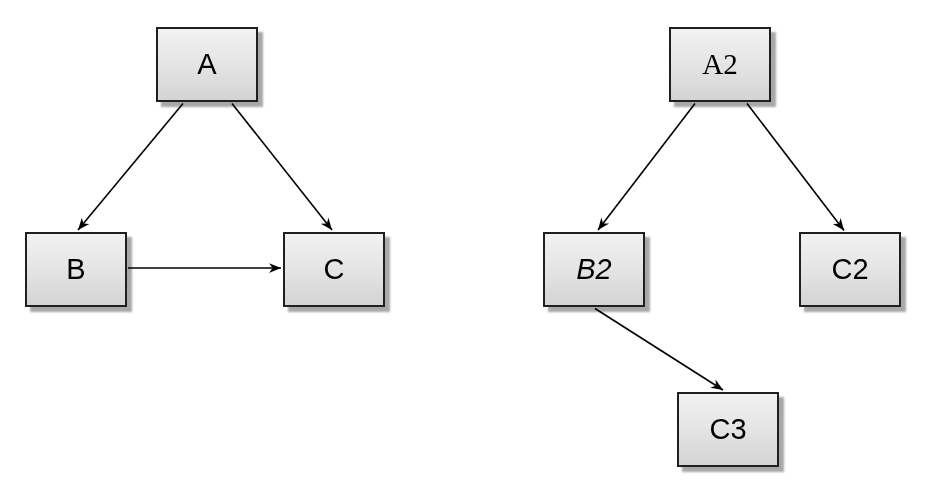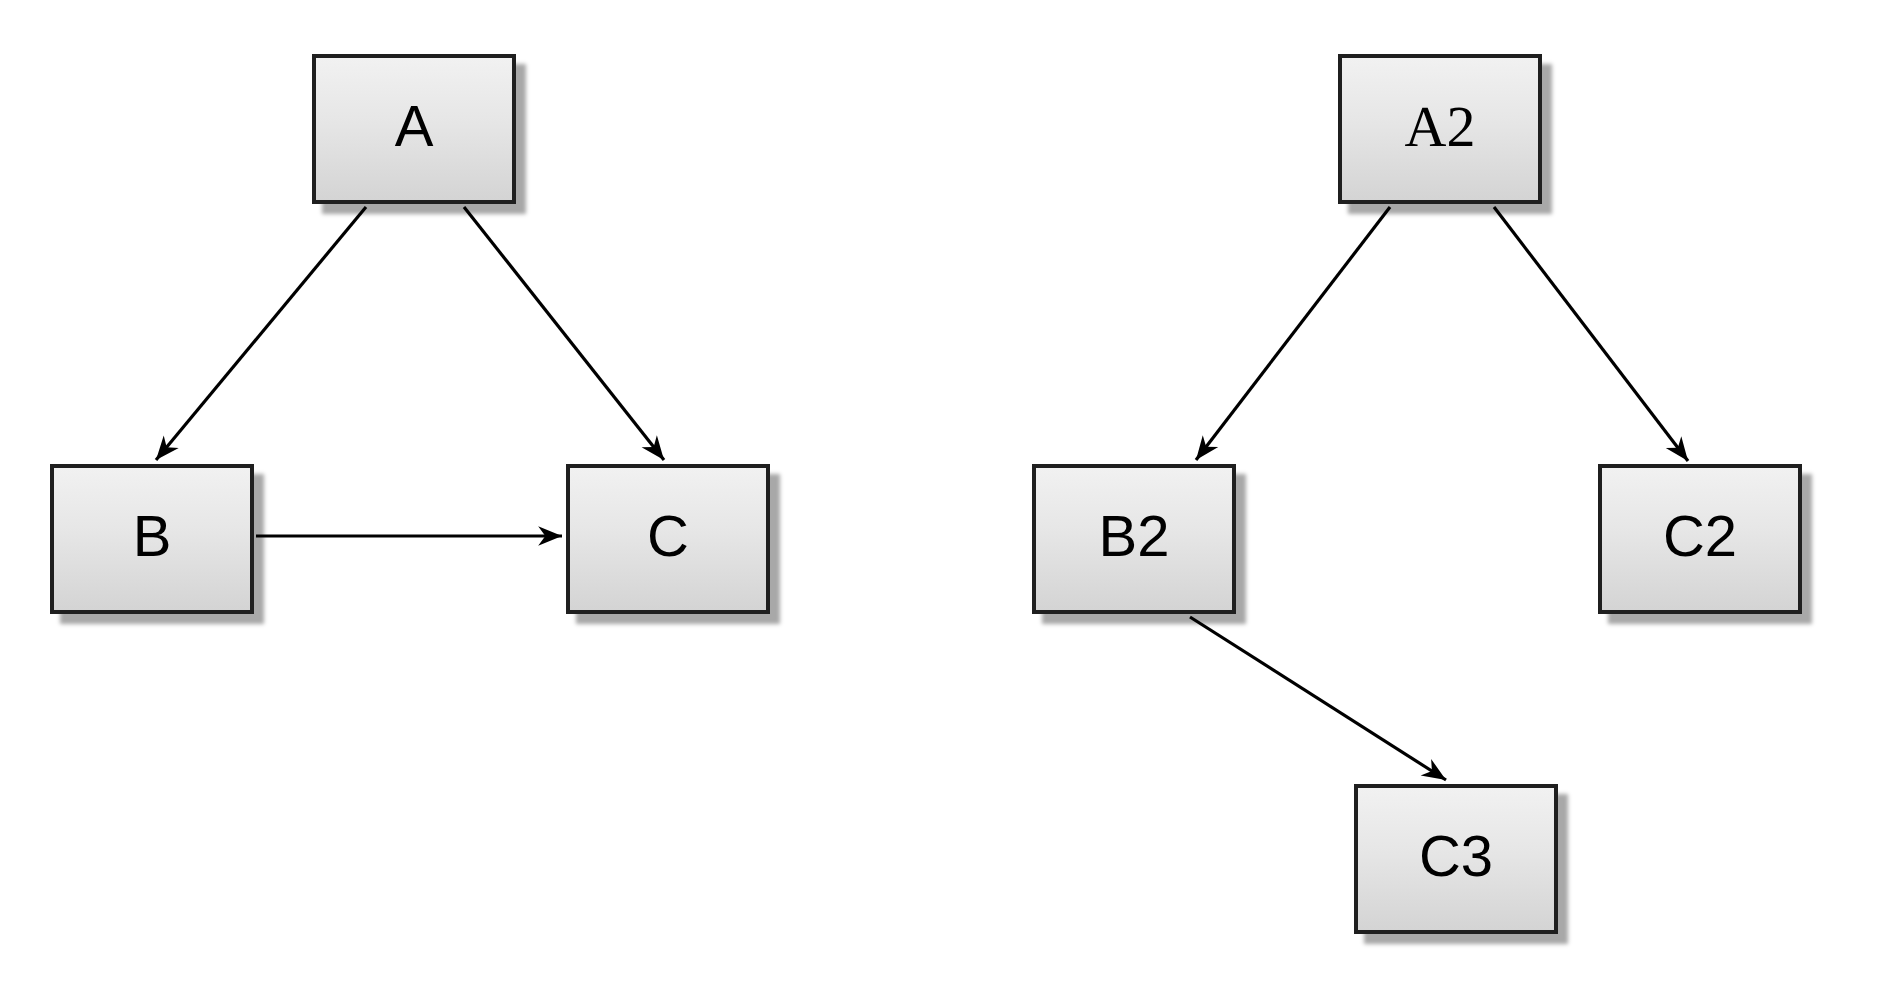--- a/index.html
+++ b/index.html
@@ -41,21 +41,21 @@
     font-size: 29px;
     color: #000000;
     line-height: 1;
     user-select: none;
   }
   
   .node-a  { left: 156px; top: 27px;  }
   .node-b  { left: 25px;  top: 232px; }
   .node-c  { left: 283px; top: 232px; }
   .node-a2 { left: 669px; top: 27px; font-family: Liberation Serif, serif;  }
-  .node-b2 { left: 516px; top: 232px; }
+  .node-b2 { left: 543px; top: 232px; font-style: italic; }
   .node-c2 { left: 799px; top: 232px; }
   .node-c3 { left: 677px; top: 392px; justify-content: center; }
   .edge-line {
     stroke: #000000;
     stroke-width: 1.6;
     fill: none;
   }
 </style>
 </head>
 <body>

